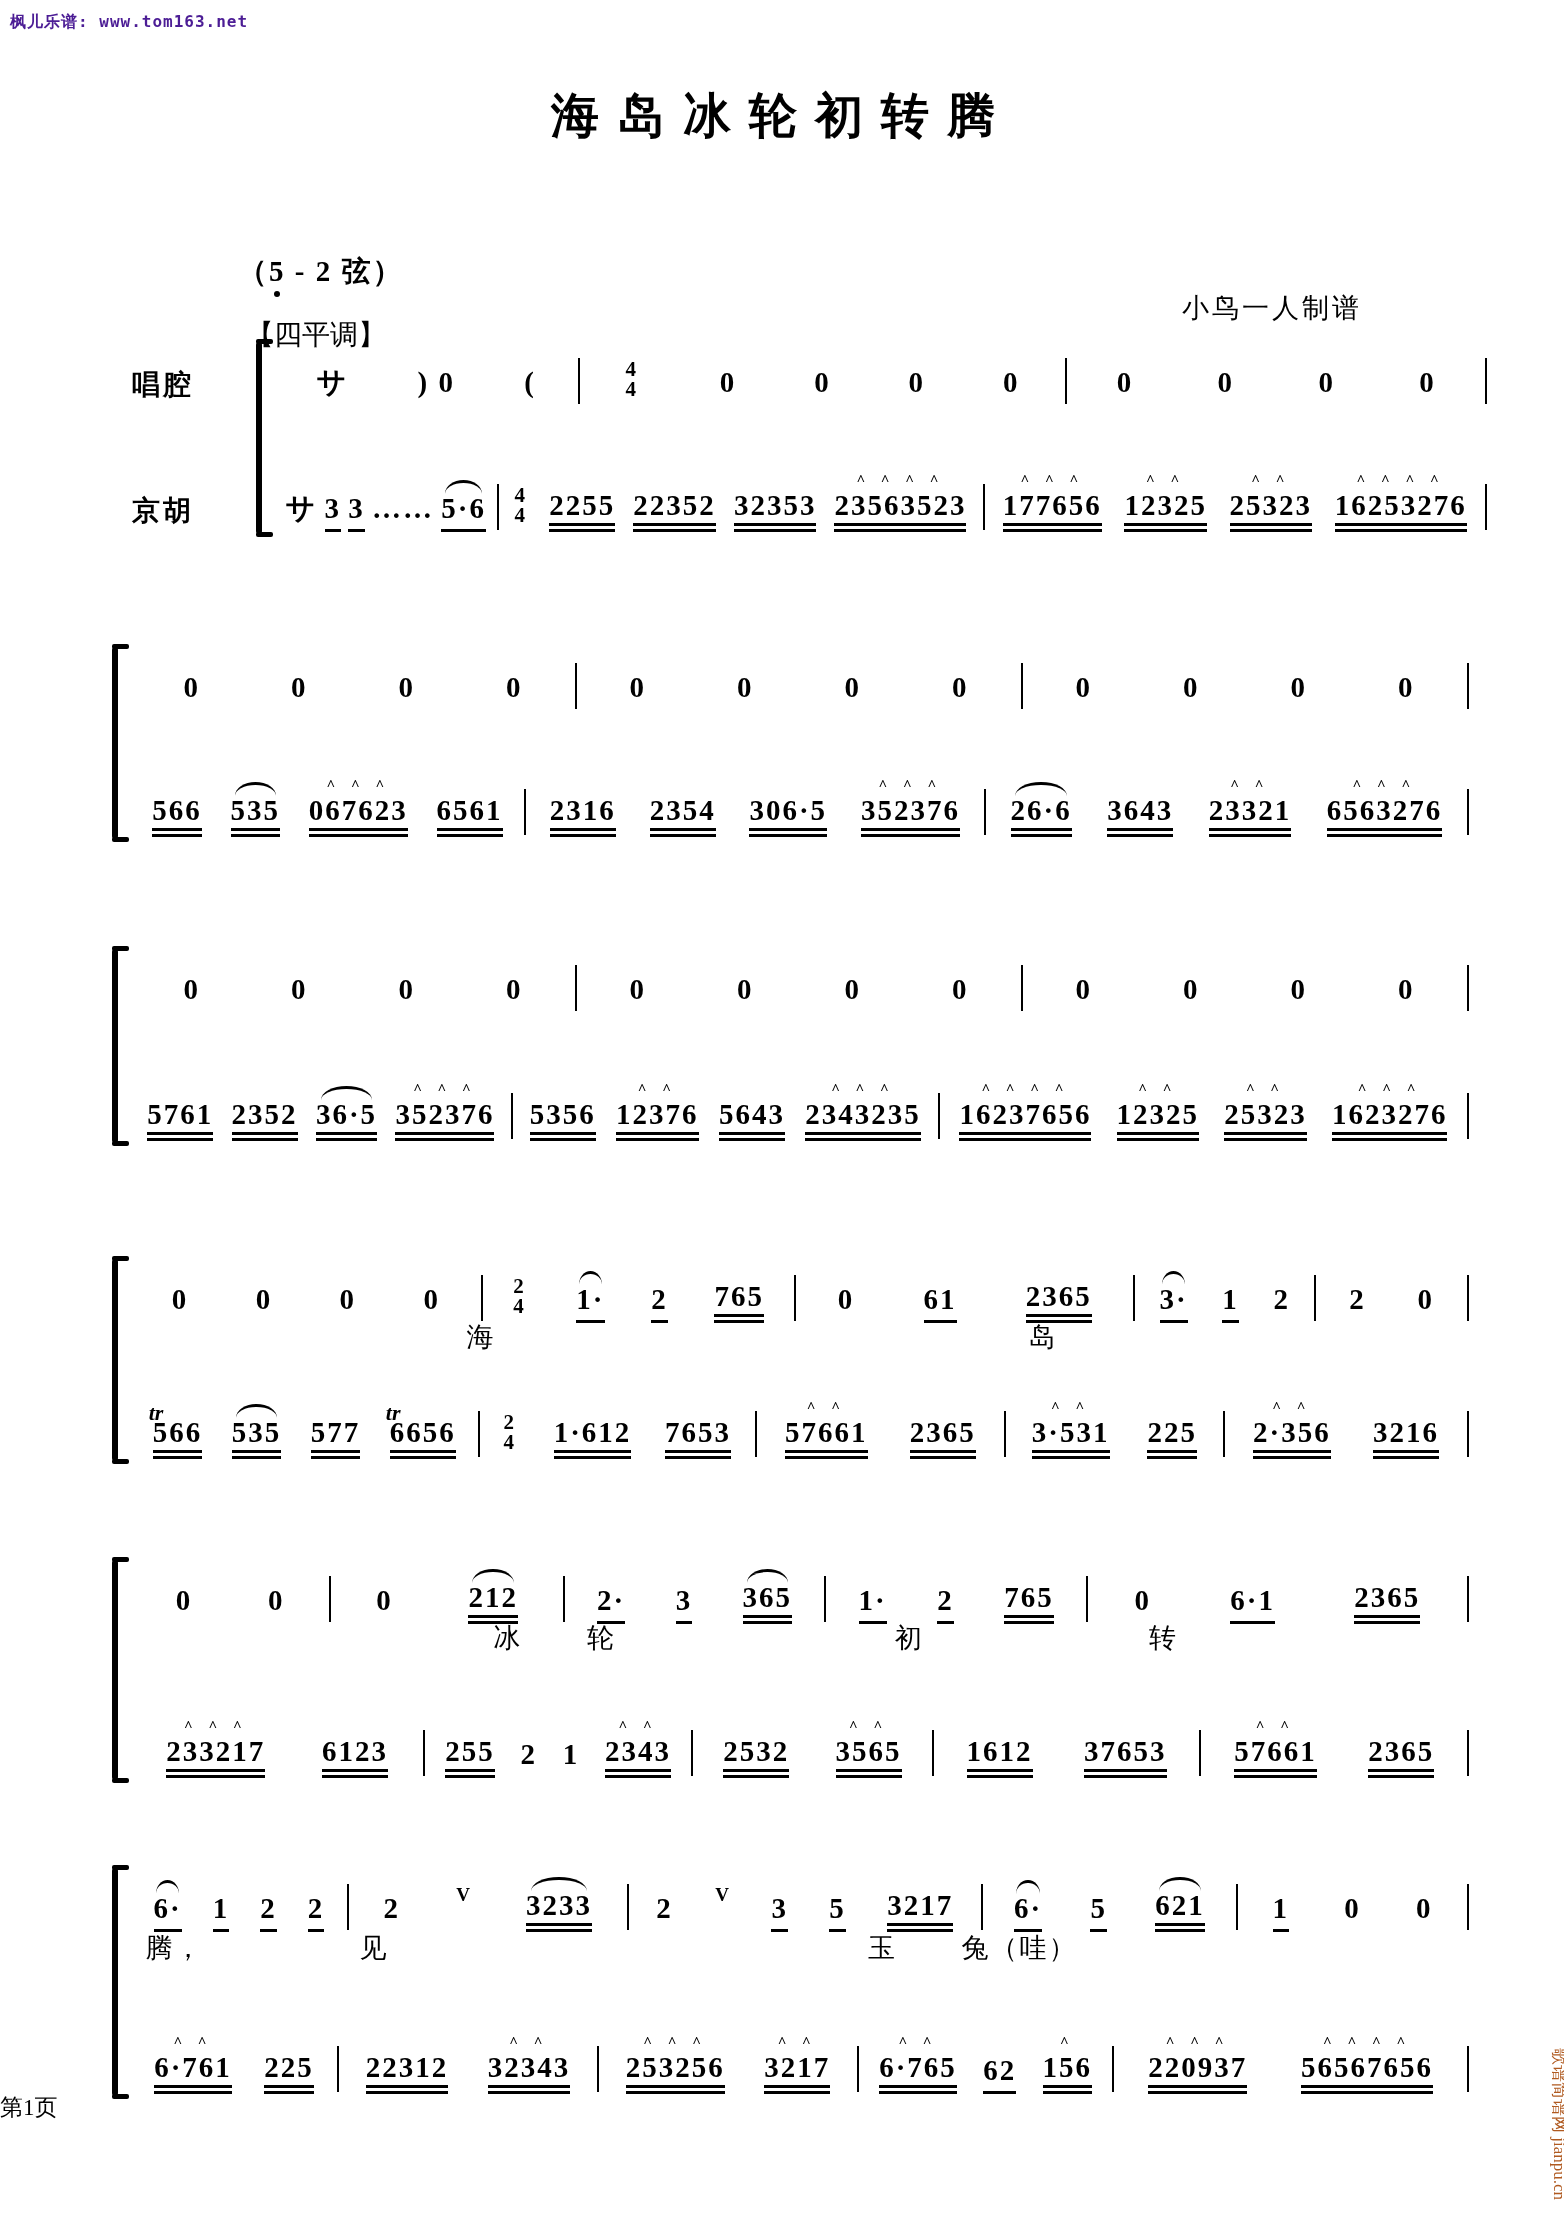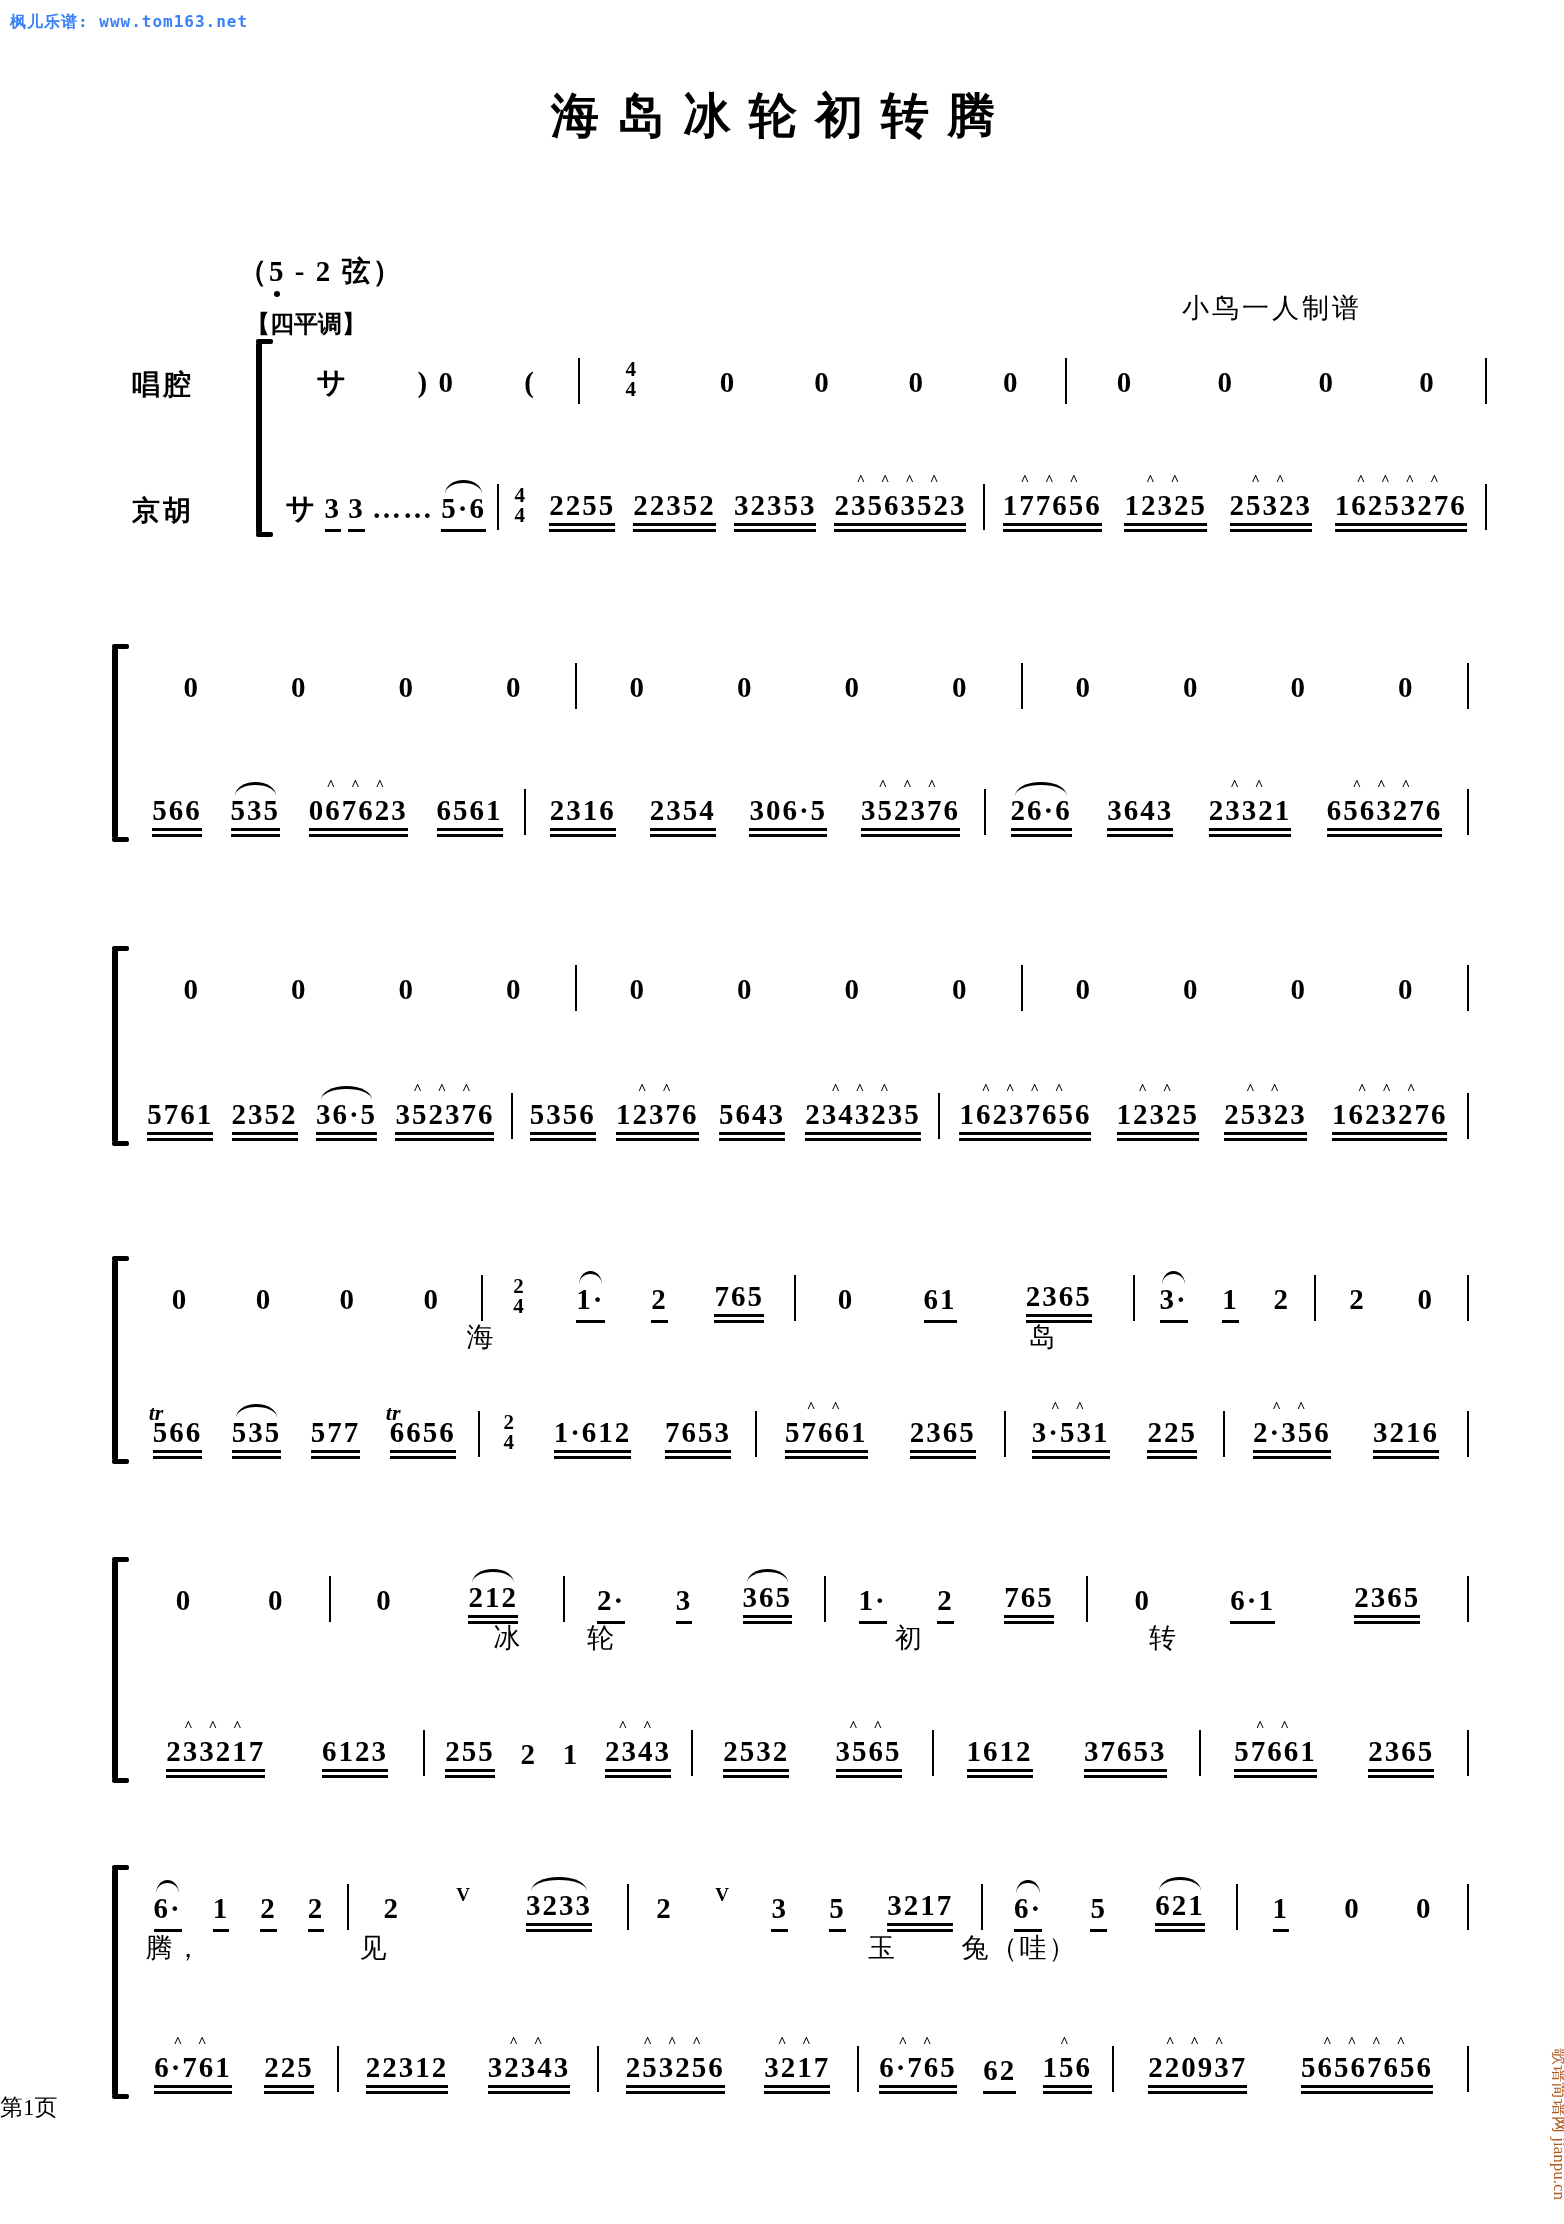--- a/index.html
+++ b/index.html
@@ -8,21 +8,21 @@
   .wm-top{position:absolute;top:12px;left:10px;font-family:"DejaVu Sans Mono",monospace;
           font-size:16px;font-weight:bold;letter-spacing:1px;}
   .title{position:absolute;top:84px;left:0;width:100%;text-align:center;
          font-size:48px;font-weight:bold;letter-spacing:18px;}
   .subtitle{position:absolute;top:210px;left:0;width:100%;text-align:center;
             font-size:29px;font-weight:bold;letter-spacing:4px;}
   .tuning{position:absolute;top:252px;left:238px;font-size:29px;font-weight:bold;letter-spacing:2px;}
   .tuning .low{position:relative;display:inline-block;}
   .tuning .low::after{content:"";position:absolute;left:50%;bottom:-9px;width:6px;height:6px;
                       margin-left:-3px;background:#000;border-radius:50%;}
-  .mode{position:absolute;top:308px;left:246px;font-size:24px;font-weight:bold;}
+  .mode{position:absolute;top:316px;left:246px;font-size:28px;font-weight:normal;}
   .credit{position:absolute;top:290px;left:1182px;font-size:27px;letter-spacing:3px;}
   .pageno{position:absolute;top:2092px;left:0;width:100%;font-size:23px;}
   .wm-bottom{position:absolute;right:16px;bottom:24px;color:#b05a20;font-size:17px;
              white-space:nowrap;transform:rotate(90deg);transform-origin:100% 100%;}
   .sys{position:absolute;}
   .brace{position:absolute;width:6px;background:#000;border-radius:3px;}
   .brace::before,.brace::after{content:"";position:absolute;left:0;width:17px;height:5px;
                                background:#000;border-radius:2px;}
   .brace::before{top:-3px;} .brace::after{bottom:-3px;}
   .slabel{position:absolute;font-size:28px;font-weight:bold;letter-spacing:3px;white-space:nowrap;}
@@ -42,21 +42,21 @@
   .arcm{position:absolute;top:-13px;left:8%;right:8%;height:11px;border-top:3px solid #000;
         border-radius:50% 50% 0 0 / 100% 100% 0 0;}
   .breath{font-weight:bold;font-size:19px;margin:0 1px 28px 1px;line-height:1;}
   .lyrics{position:absolute;left:0;right:0;height:40px;}
   .lyric{position:absolute;font-size:27px;white-space:nowrap;letter-spacing:2px;}
 </style>
 </head>
 <body>
 
 <div class="page">
-  <div class="wm-top" style="color: #3b82f6;">枫儿乐谱: www.tom163.net</div>
+  <div class="wm-top" style="color: #4c1d95;">枫儿乐谱: www.tom163.net</div>
   <div class="title">海岛冰轮初转腾</div>
   <div class="tuning"><span>（</span><span class="low">5</span> <span>- 2 弦）</span></div>
   <div class="mode">【四平调】</div>
   <div class="credit">小鸟一人制谱</div>
   <div id="score">
       <div class="sys" style="top: 332px; left: 276px; width: 1212px; height: 212px;">
         <div class="brace" style="left: -20px; top: 10px; height: 192px;"></div>
         <div class="slabel" style="left: -144px; top: 34px;">唱腔</div>
         <div class="slabel" style="left: -144px; top: 160px;">京胡</div>
         <div class="mrow" style="top: 16px;">

